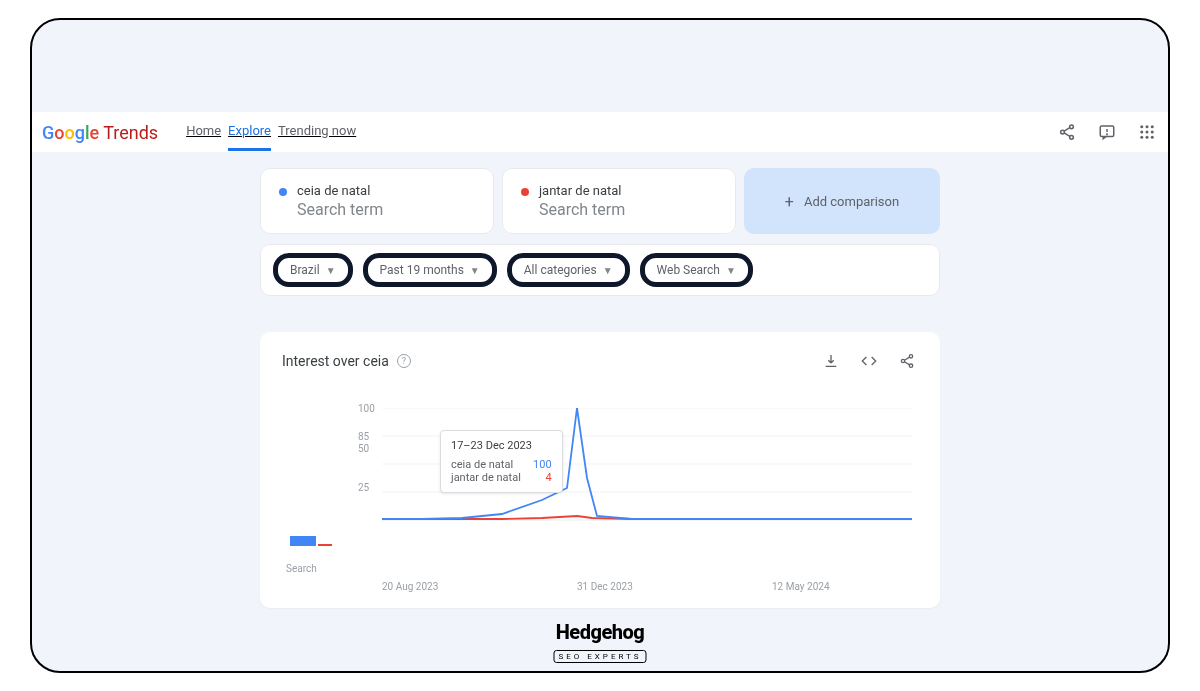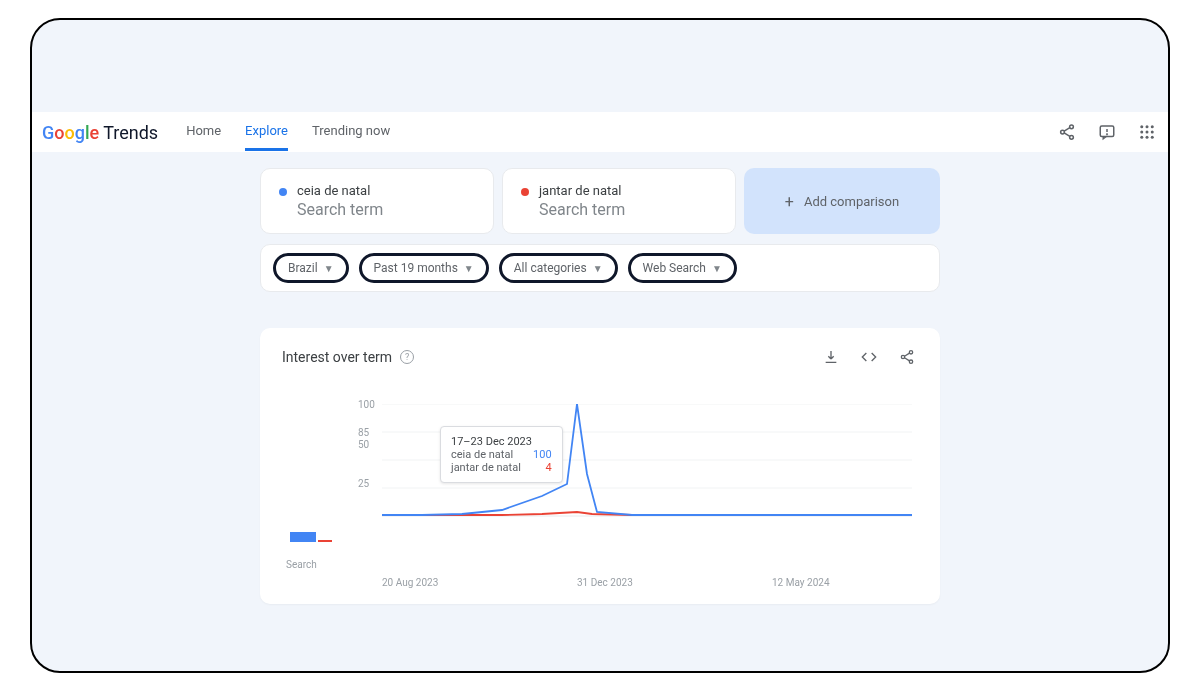--- a/index.html
+++ b/index.html
@@ -1,52 +1,52 @@
 <!DOCTYPE html>
 <html><head>
 <meta charset="utf-8">
 <style>
 * { box-sizing: border-box; margin: 0; padding: 0; }
 body { font-family: 'Google Sans', Roboto, Arial, sans-serif; background: #fff; width: 1200px; height: 691px; overflow: hidden; }
 .frame { position: absolute; top: 18px; left: 30px; right: 30px; bottom: 18px; border: 2.5px solid #000; border-radius: 30px; background: #f1f5fb; overflow: hidden; }
 .topbar { position: absolute; top: 92px; left: 0; right: 0; height: 40px; background: #fff; display: flex; align-items: center; padding: 0 10px; }
 .logo { display: flex; align-items: baseline; font-size: 18px; margin-right: 28px; }
 .logo .g1 { color:#4285F4;font-weight:500;} .logo .g2{color:#EA4335;font-weight:500;} .logo .g3{color:#FBBC05;font-weight:500;} .logo .g4{color:#4285F4;font-weight:500;} .logo .g5{color:#34A853;font-weight:500;} .logo .g6{color:#EA4335;font-weight:500;}
-.logo .trends { color:#0f172a; font-weight:400; margin-left:4px; }
-.nav { display:flex; gap:24px; }
+.logo .trends { color:#b91c1c; font-weight:400; margin-left:4px; }
+.nav { display:flex; gap:7px;text-decoration:underline; }
 .nav-item { font-size:13px; color:#5f6368; padding:10px 0; cursor:pointer; }
 .nav-item.active { color:#1a73e8; border-bottom:3px solid #1a73e8; }
 .topbar-right { margin-left:auto; display:flex; gap:18px; align-items:center; color:#5f6368; }
 .icon-btn { width:22px; height:22px; display:flex; align-items:center; justify-content:center; cursor:pointer; }
 .content { position:absolute; top:140px; left:0; right:0; bottom:0; padding:0 18px; display:flex; flex-direction:column; align-items:center; }
 .compare-row { display:flex; gap:8px; width:680px; margin-top:8px; }
 .term-card { flex:1; background:#fff; border:1px solid #e8eaed; border-radius:10px; padding:14px 18px; display:flex; align-items:flex-start; gap:10px; cursor:pointer; }
 .dot { width:8px; height:8px; border-radius:50%; margin-top:5px; }
 .term-text { display:flex; flex-direction:column; }
 .term-label { font-size:13px; color:#3c4043; }
 .term-sub { font-size:16px; color:#80868b; margin-top:2px; }
 .add-card { flex:1; background:#d2e3fc; border-radius:10px; display:flex; align-items:center; justify-content:center; gap:10px; color:#5f6368; font-size:13px; cursor:pointer; }
 .filters { width:680px; background:#fff; border:1px solid #e8eaed; border-radius:10px; margin-top:10px; padding:8px 12px; display:flex; gap:10px; }
-.chip { border:3px solid #0f172a; border-radius:16px; padding:5px 12px; font-size:12px; color:#5f6368; display:flex; align-items:center; gap:6px; cursor:pointer; }
+.chip { border:5px solid #0f172a; border-radius:16px; padding:5px 12px; font-size:12px; color:#5f6368; display:flex; align-items:center; gap:6px; cursor:pointer; }
 .chev { font-size:10px; color:#80868b; }
 .chart-card { width:680px; background:#fff; border-radius:10px; margin-top:36px; padding:18px 22px 30px; box-shadow:0 1px 2px rgba(0,0,0,0.04); }
 .chart-head { display:flex; align-items:center; gap:8px; }
 .chart-title { font-size:14px; color:#3c4043; }
 .help-icon { width:14px; height:14px; border:1.2px solid #9aa0a6; border-radius:50%; display:flex; align-items:center; justify-content:center; font-size:9px; color:#9aa0a6; }
 .chart-actions { margin-left:auto; display:flex; gap:16px; color:#5f6368; }
 .chart-body { position:relative; height:170px; margin-top:36px; }
 .ylabel { position:absolute; left:76px; font-size:10px; color:#9aa0a6; transform:translateY(-50%); }
 .xlabel { position:absolute; bottom:-14px; font-size:10px; color:#9aa0a6; }
 .avg-block { position:absolute; left:0; bottom:18px; width:60px; text-align:center; }
 .avg-bar1 { position:absolute; left:8px; bottom:14px; width:26px; height:10px; background:#4285F4; }
 .avg-bar2 { position:absolute; left:36px; bottom:14px; width:14px; height:2px; background:#EA4335; }
 .avg-label { position:absolute; left:4px; bottom:-14px; font-size:10px; color:#9aa0a6; }
 svg.plot { position:absolute; left:100px; top:0; }
 .tooltip { position:absolute; left:158px; top:22px; background:#fff; border:1px solid #dadce0; border-radius:4px; padding:8px 10px; font-size:11px; box-shadow:0 1px 3px rgba(0,0,0,0.1); }
-.tt-date { color:#3c4043; }
+.tt-date { color:#3c4043; margin-bottom:6px; }
 .tt-row { display:flex; justify-content:space-between; gap:20px; }
 .tt-name { color:#5f6368; }
 .brand { position:absolute; bottom:8px; left:50%; transform:translateX(-50%); text-align:center; }
 .brand-main { font-weight:800; font-size:20px; letter-spacing:-0.5px; color:#000; }
 .brand-sub { font-size:8px; letter-spacing:3px; color:#000; border:1px solid #000; padding:1px 4px; display:inline-block; border-radius:3px; margin-top:-2px; }
 </style>
 </head>
 <body>
 
 <div class="frame">
@@ -137,21 +137,21 @@
           <span class="chev">▼</span>
         </div>
       <div class="chip">
           <span>Web Search</span>
           <span class="chev">▼</span>
         </div>
     </div>
 
     <div class="chart-card">
       <div class="chart-head">
-        <div class="chart-title">Interest over term</div>
+        <div class="chart-title">Interest over ceia</div>
         <div class="help-icon">?</div>
         <div class="chart-actions">
           <div class="icon-btn">
               <svg width="16" height="16" viewBox="0 0 24 24" fill="none" stroke="#5f6368" stroke-width="2">
                 <path d="M12 3v12m0 0l-4-4m4 4l4-4M4 20h16"></path>
               </svg>
             </div>
           <div class="icon-btn">
               <svg width="16" height="16" viewBox="0 0 24 24" fill="none" stroke="#5f6368" stroke-width="2">
                 <polyline points="8 6 2 12 8 18"></polyline>
@@ -207,14 +207,18 @@
           <div class="tt-row">
             <span class="tt-name">jantar de natal</span>
             <span style="color:#EA4335">4</span>
           </div>
         </div>
       </div>
     </div>
 
   </div>
 
+  <div class="brand">
+    <div class="brand-main">Hedgehog</div>
+    <div class="brand-sub">SEO EXPERTS</div>
+  </div>
 
 </div>
 
 </body></html>

